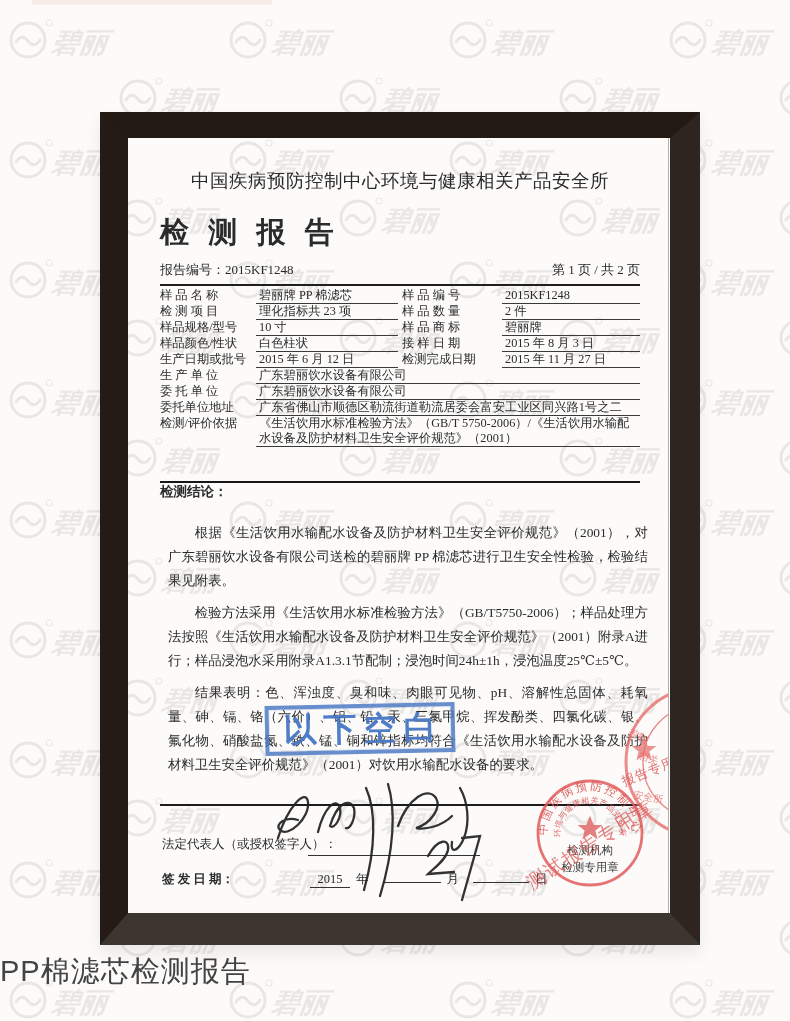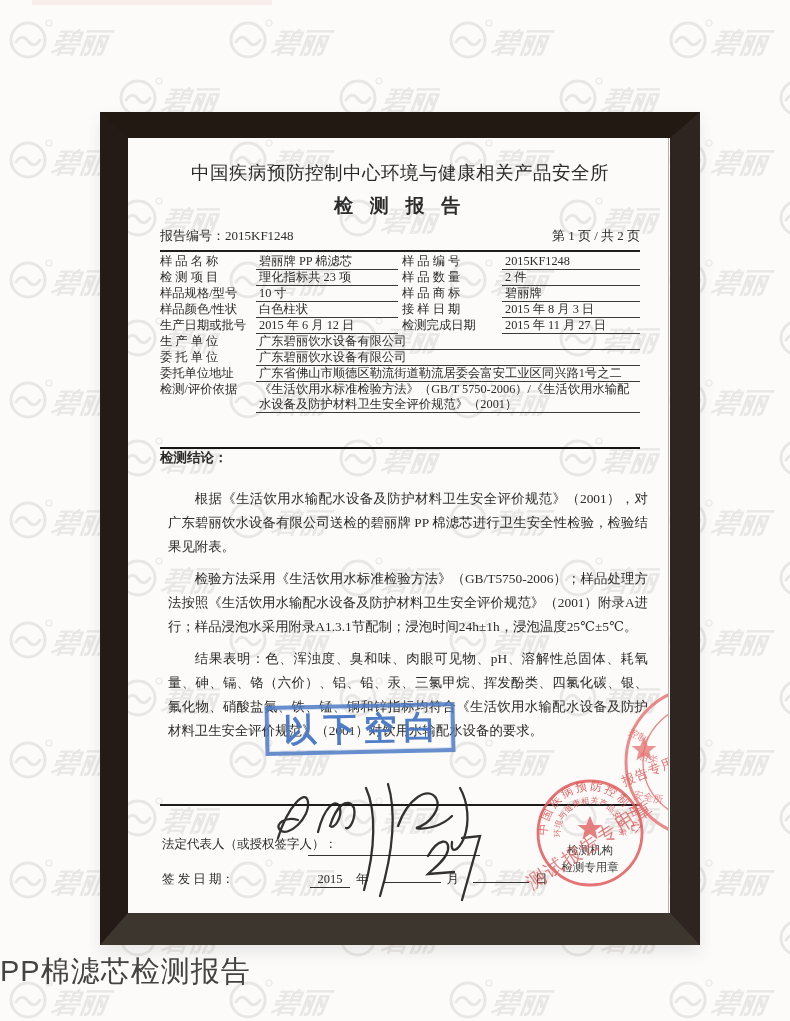--- a/index.html
+++ b/index.html
@@ -26,22 +26,22 @@
   .paper-edge{
     position:absolute;left:127px;top:137px;width:542px;height:777px;
     box-sizing:border-box;border:1px solid rgba(158,152,145,0.75);
     z-index:2;pointer-events:none;
   }
   .paper{
     position:absolute;left:128px;top:138px;width:540px;height:775px;
     z-index:2;overflow:hidden;
   }
   .doc{position:absolute;left:32px;top:0;width:480px;}
-  .inst{margin-top:22px;text-align:center;font-size:18.5px;letter-spacing:0.5px;white-space:nowrap;}
-  .rtitle{margin-top:8px;text-align:center;font-size:19px;font-weight:bold;letter-spacing:6px;}
+  .inst{margin-top:30px;text-align:center;font-size:18.5px;letter-spacing:0.5px;white-space:nowrap;}
+  .rtitle{margin-top:20px;text-align:left;font-size:29px;font-weight:bold;letter-spacing:6px;}
   .repline{
     display:flex;justify-content:space-between;align-items:baseline;
     margin-top:8px;padding-bottom:5px;border-bottom:2px solid #1f1f1f;
     font-size:13px;
   }
   .tbl{margin-top:2px;font-size:12.3px;}
   .trow{display:flex;line-height:15px;}
   .half{flex:1;display:flex;min-width:0;}
   .half + .half{margin-left:4px;}
   .lbl{width:96px;flex:none;white-space:nowrap;}
@@ -59,21 +59,21 @@
     display:flex;align-items:center;justify-content:center;
     font-size:33px;font-weight:bold;letter-spacing:7px;text-indent:7px;
     transform:rotate(-1.2deg);
     box-shadow:inset 0 0 0 1px rgba(77,122,196,0.18);
     z-index:4;
   }
   .bottom-rule{position:absolute;left:32px;top:666px;width:480px;border-top:2px solid #1c1c1c;}
   .sigrow{position:absolute;left:34px;top:698px;font-size:12.5px;white-space:nowrap;z-index:4;}
   .sigline{position:absolute;left:180px;top:717px;width:172px;border-bottom:1.5px solid #333;}
   .daterow{position:absolute;left:34px;top:733px;font-size:12.5px;display:flex;align-items:baseline;z-index:4;}
-  .daterow .dlabel{width:148px;flex:none;}
+  .daterow .dlabel{width:148px;flex:none;font-weight:bold;}
   .dline{display:inline-block;border-bottom:1.5px solid #333;text-align:center;}
   .d-year{width:40px;}
   .d-gap1{width:58px;margin-left:14px;}
   .d-gap2{width:56px;margin-left:14px;}
   .dunit{margin-left:6px;}
   .ink{position:absolute;inset:0;z-index:5;pointer-events:none;}
   .caption{
     position:absolute;left:0;top:952px;width:790px;text-align:left;
     font-family:"Liberation Sans","DejaVu Sans",sans-serif;
     font-size:29px;color:#434343;letter-spacing:1px;z-index:2;

